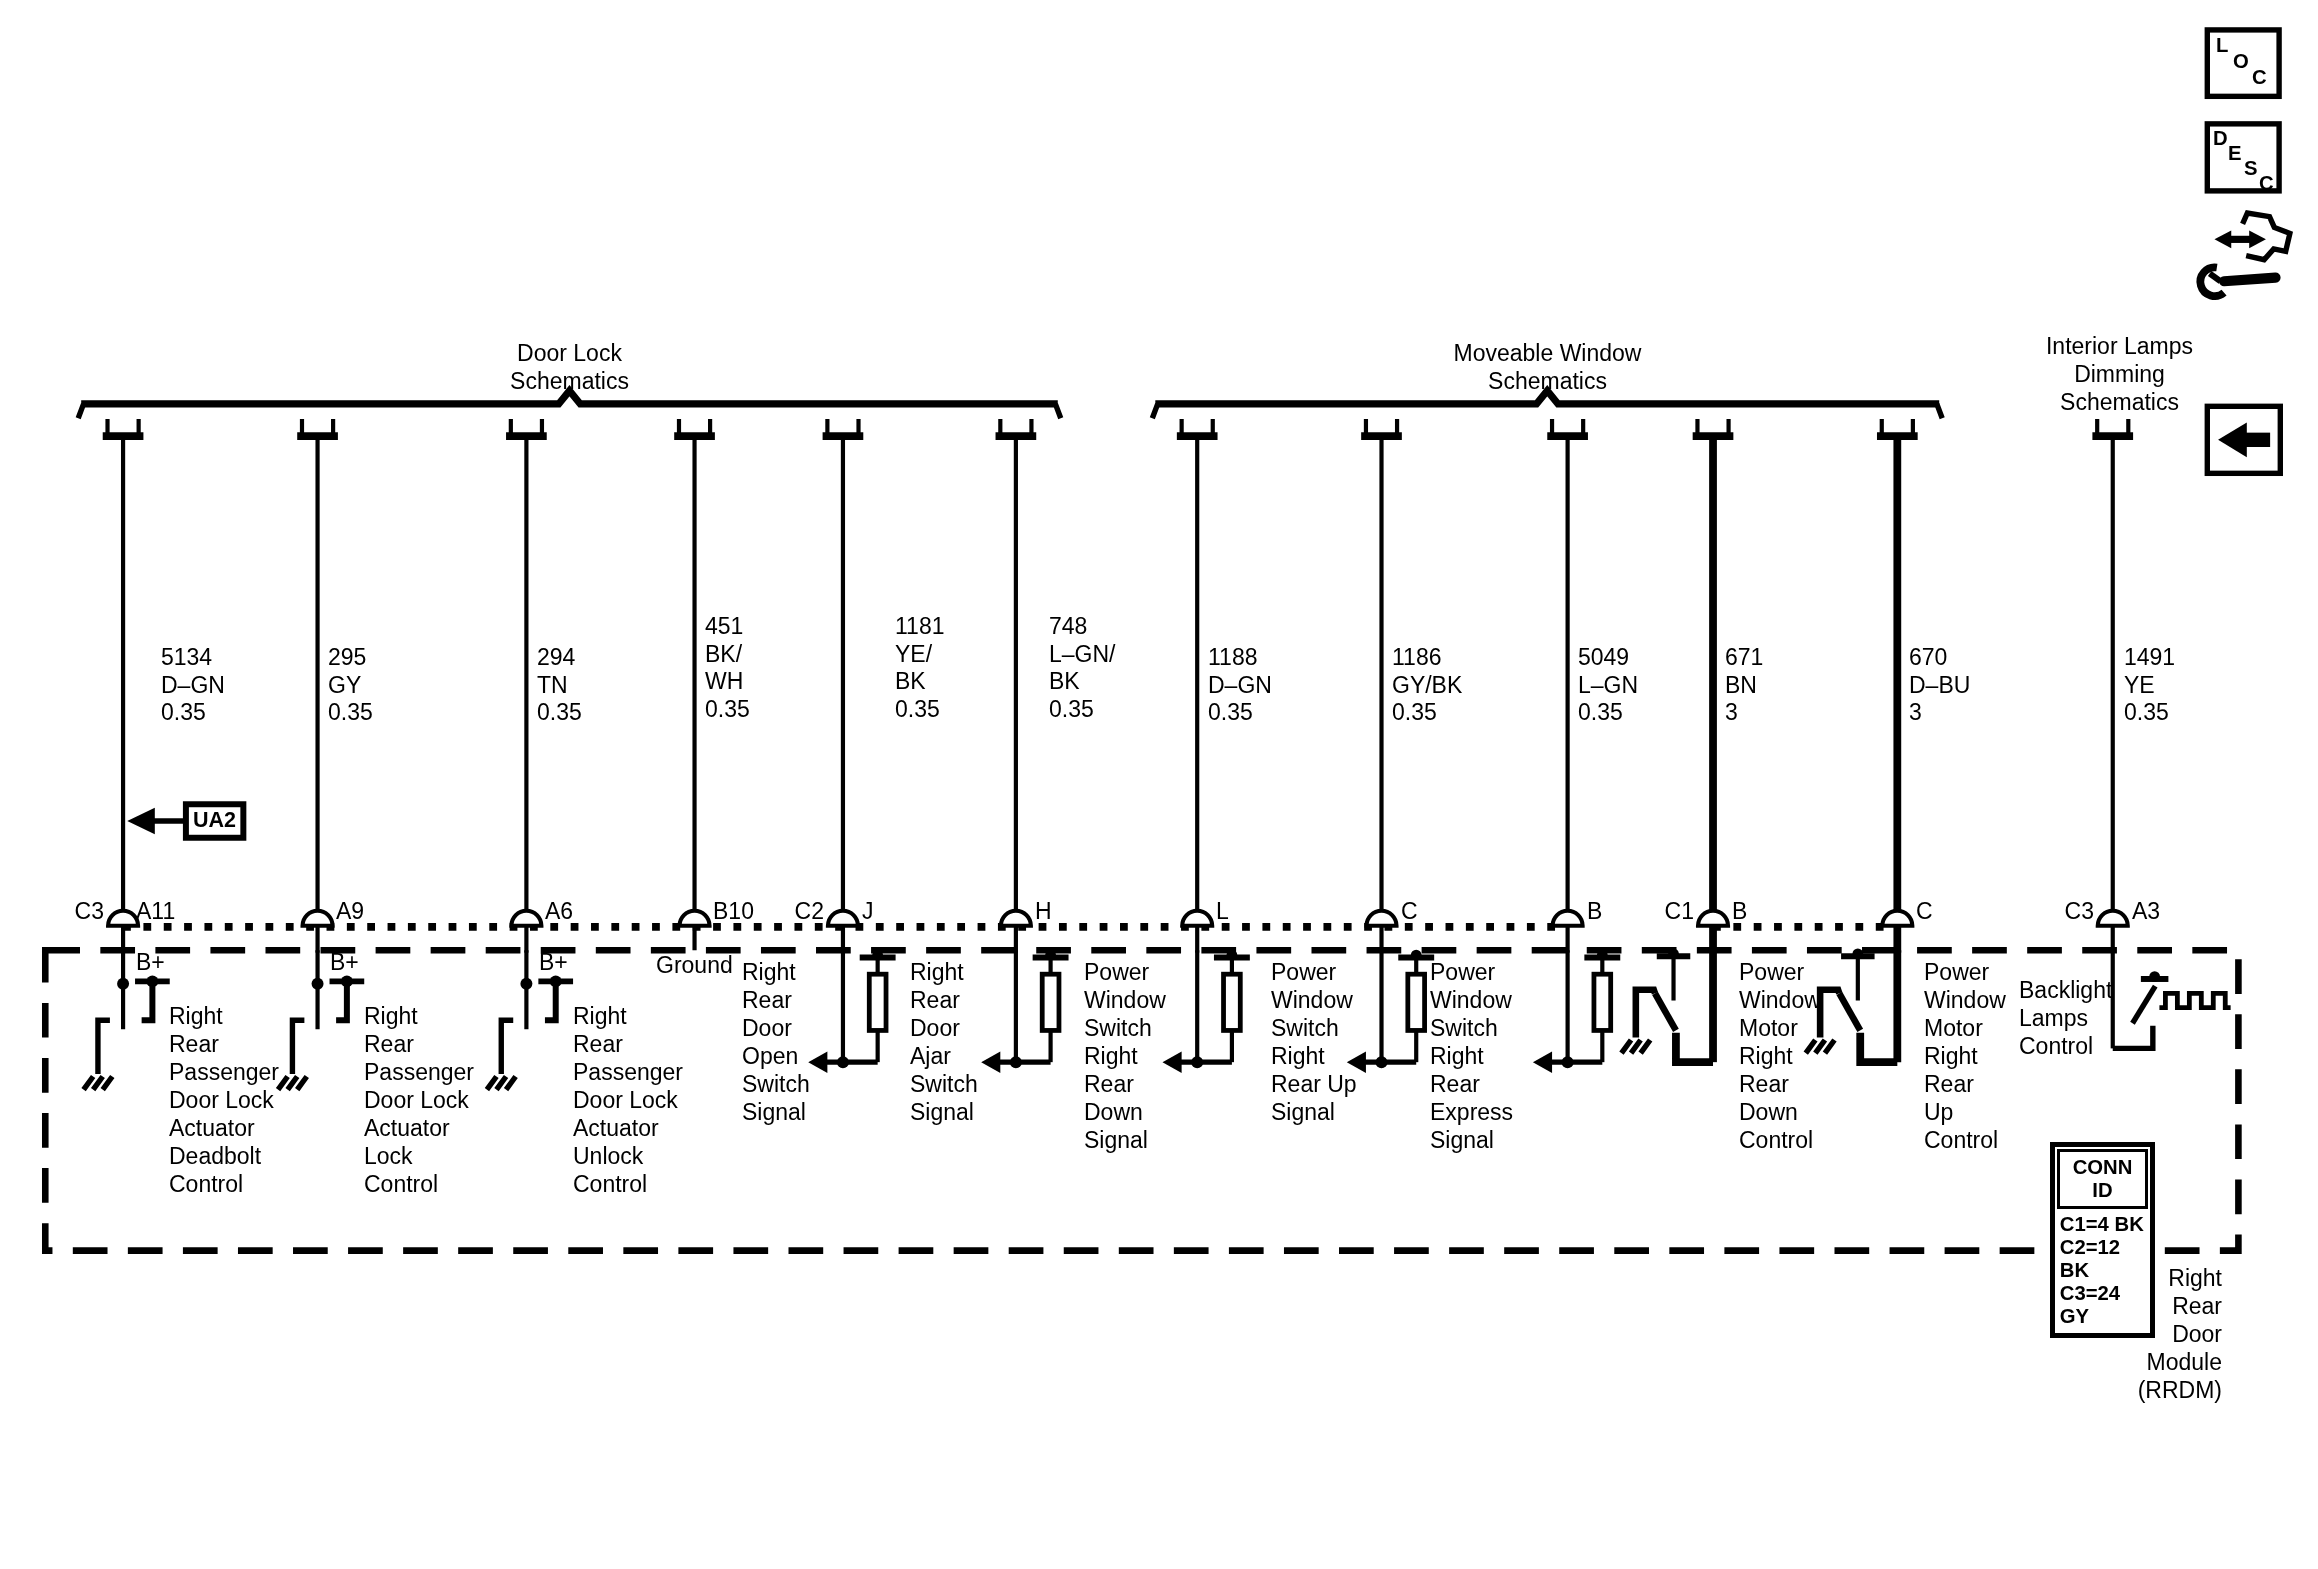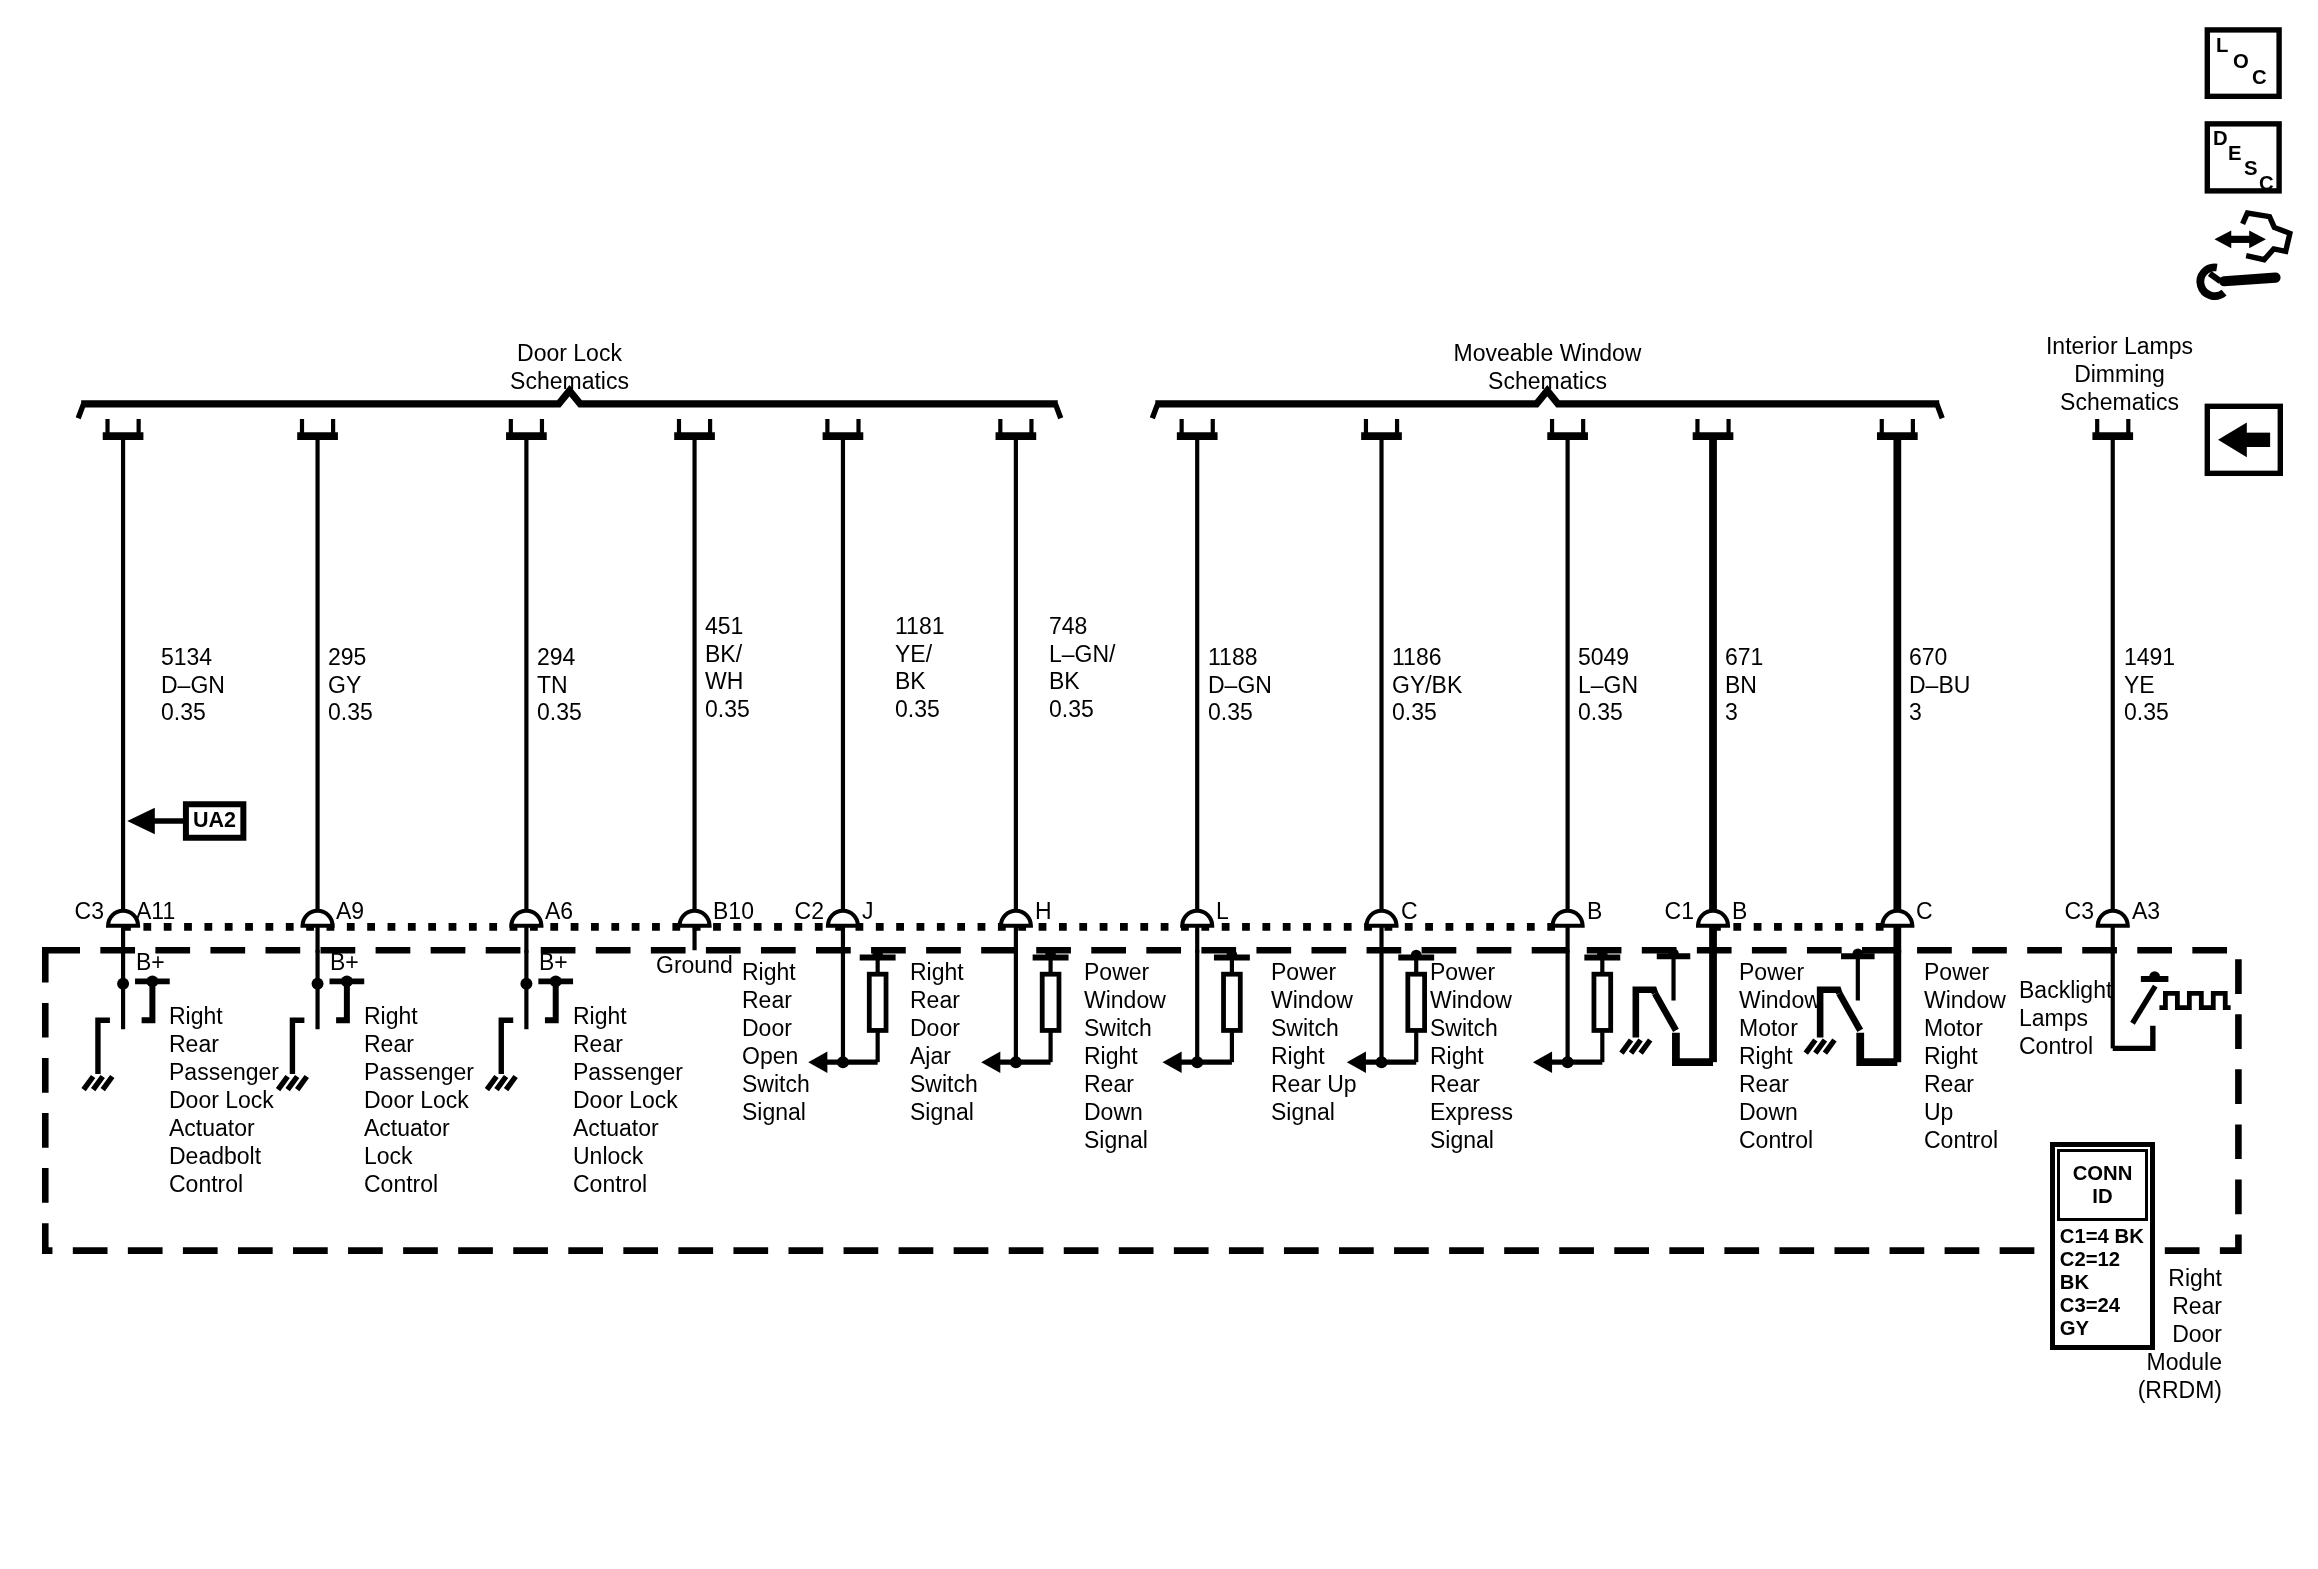--- a/index.html
+++ b/index.html
@@ -9,21 +9,21 @@
   .lbl{position:absolute;font-size:23px;line-height:28px;white-space:nowrap;}
   .spec{line-height:27.5px;}
   .ttl{text-align:center;width:359px;}
   .ralign{transform:translateX(-100%);text-align:right;}
   .pin{font-size:23px;}
   .navletter{position:absolute;font-size:20.3px;font-weight:bold;}
   .ua2box{position:absolute;left:186px;top:808px;width:57px;text-align:center;
           font-size:21.5px;font-weight:bold;}
   .connid{position:absolute;left:2050px;top:1142px;width:95px;border:5.4px solid #000;background:#fff;}
   .connid-hdr{border:3px solid #000;margin:1.8px;text-align:center;font-size:20.3px;
-              font-weight:bold;padding:10px 0;}
+              font-weight:bold;padding:4px 0;}
   .connid-rows{padding:2.4px 3.6px 4.8px 4.8px;font-size:20.3px;line-height:23px;font-weight:bold;}
   .modname{position:absolute;right:97px;top:1264px;text-align:right;font-size:23px;line-height:28px;}
   .gnd-lbl{position:absolute;left:656px;top:952px;font-size:23px;}
 </style>
 </head>
 <body>
 
 <svg class="linework" width="2319" height="1569" viewBox="0 0 3874 2622">
   <defs>
 

